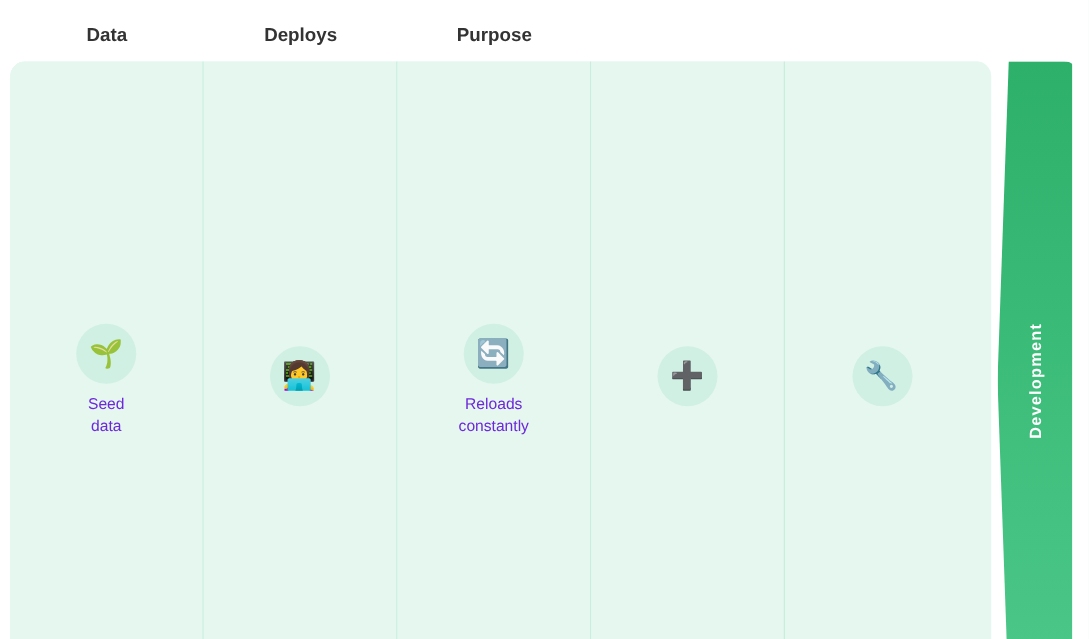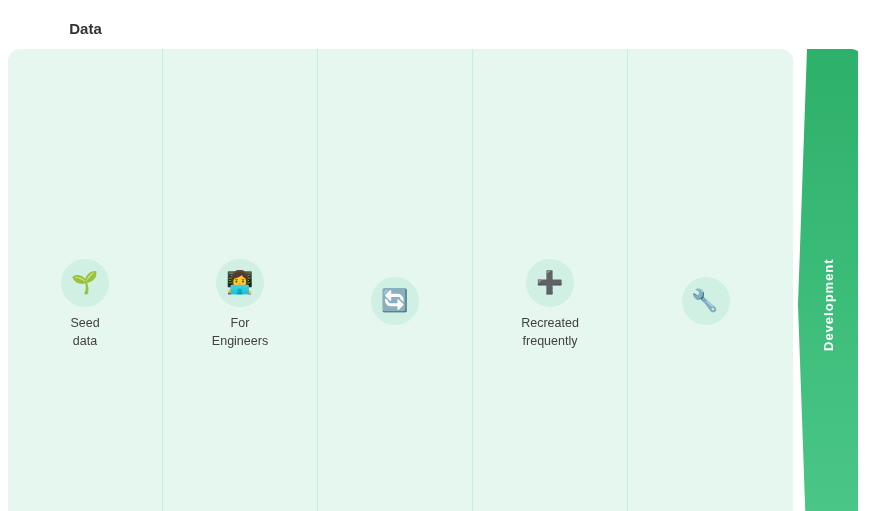--- a/index.html
+++ b/index.html
@@ -75,21 +75,21 @@
       font-size: 12.5px;
       color: #444;
       line-height: 1.4;
     }
 
     
     .dev-section .env-grid { background: #e6f7f0; }
     .dev-section .cell { background: #e6f7f0; border-right: 1px solid #c8eede; }
     .dev-section .cell:last-child { border-right: none; }
     .dev-section .cell-icon { background: #d0f0e4; }
-    .dev-section .cell-label { color: #404040; }
+    .dev-section .cell-label { color: #6d28d9; }
 
     
     .env-tab-wrap {
       width: 70px;
       display: flex;
       flex-direction: column;
       align-items: center;
       justify-content: center;
       flex-shrink: 0;
       position: relative;
@@ -115,43 +115,43 @@
     .dev-tab-arrow { background: linear-gradient(to bottom, #4dc98a, #2db06a); }
 
   </style>
 </head>
 <body>
 
 <div class="container">
 
   <div class="header-row">
   <div class="header-cell">Data</div>
+      <div class="header-cell">Deploys</div>
+      <div class="header-cell">Purpose</div>
       <div class="header-cell"></div>
     </div>
 
   <div id="env-container">
       <div class="env-section dev-section">
         <div class="env-grid">
           <div class="cell">
             <div class="cell-icon" style="font-size: 22px;">🌱</div>
             <div class="cell-label" style="white-space: pre-line;">Seed
 data</div>
           </div>
           <div class="cell">
             <div class="cell-icon" style="font-size: 22px;">👩‍💻</div>
-            <div class="cell-label" style="white-space: pre-line;">For
-Engineers</div>
           </div>
           <div class="cell">
             <div class="cell-icon" style="font-size: 22px;">🔄</div>
+            <div class="cell-label" style="white-space: pre-line;">Reloads
+constantly</div>
           </div>
           <div class="cell">
             <div class="cell-icon" style="font-size: 22px;">➕</div>
-            <div class="cell-label" style="white-space: pre-line;">Recreated
-frequently</div>
           </div>
           <div class="cell">
             <div class="cell-icon" style="font-size: 22px;">🔧</div>
           </div>
         </div>
         <div class="env-tab-wrap">
           <div class="tab-arrow dev-tab-arrow">Development</div>
         </div>
       </div>
     </div>

